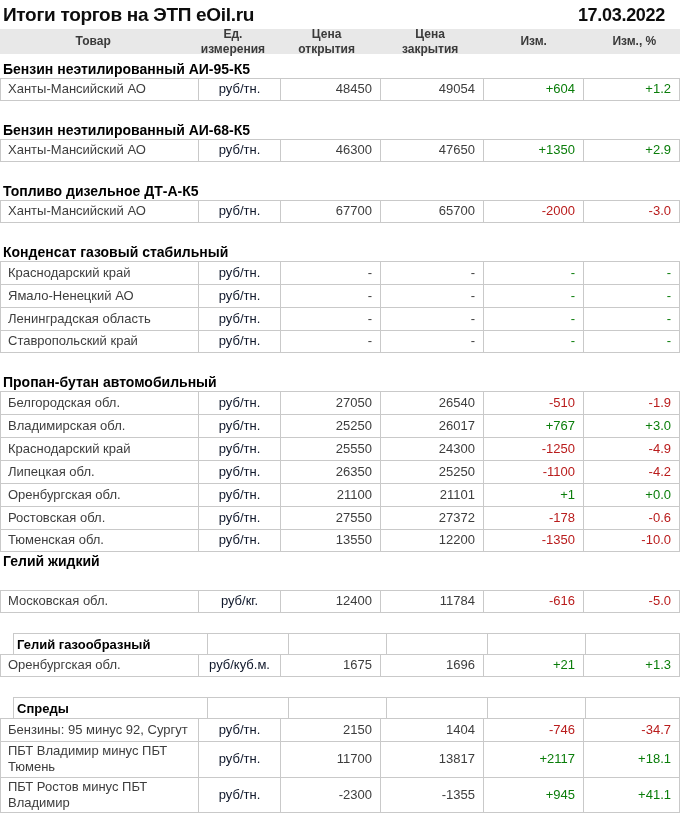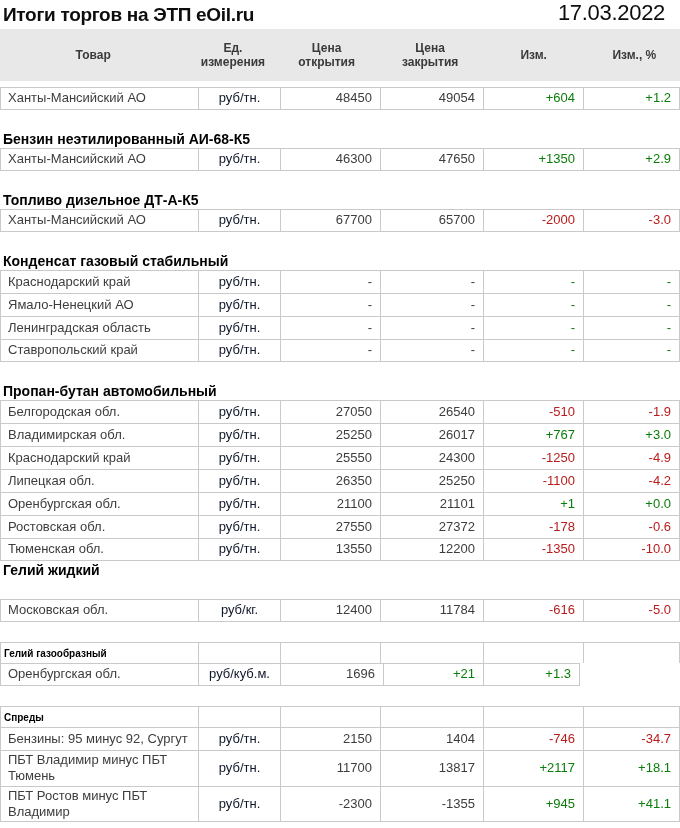--- a/index.html
+++ b/index.html
@@ -7,44 +7,44 @@
   .page {
     width:680px; height:828px; background:#fff; overflow:hidden;
     font-family:"Liberation Sans","DejaVu Sans",sans-serif; color:#3d3d3d;
     position:relative;
   }
   .titlebar {
     height:29px; display:flex; justify-content:space-between; align-items:flex-end;
     padding:1px 15px 3px 3px;
   }
   .title { font-size:19px; font-weight:bold; color:#0d0d0d; letter-spacing:-0.3px; }
-  .date  { font-size:22px; font-weight:normal; color:#0d0d0d; letter-spacing:-0.3px; }
+  .date  { font-size:18px; font-weight:bold; color:#0d0d0d; letter-spacing:-0.3px; }
 
   .row { display:flex; width:680px; }
   .c0{width:198px}.c1{width:82px}.c2{width:100px}.c3{width:103px}.c4{width:100px}.c5{width:97px}
 
-  .thead { height:52px; background:#e8e8e8; display:flex;gap:8px; }
+  .thead { height:25px; background:#e8e8e8; display:flex;gap:8px; }
   .thead .hcell {
     display:flex; align-items:center; justify-content:center; text-align:center;
     font-size:12px; font-weight:bold; color:#3a3a3a; white-space:pre-line; line-height:1.2;
   }
   .top-spacer { height:6px; }
 
   .sec-title {
     height:18px; display:flex; align-items:center; padding-left:3px;
     font-size:14px; font-weight:bold; color:#000;
   }
   .sec-cells { min-height:21px; }
   .sec-cells .cell {
     border-left:1px solid #c9c9c9; border-top:1px solid #c9c9c9;
     display:flex; align-items:flex-end;
   }
   .sec-cells .cell:last-child { border-right:1px solid #c9c9c9; }
   .sec-cells .sec-text {
-    font-size:10px; font-weight:bold; color:#000; padding-left:3px; align-items:center;
+    font-size:13px; font-weight:bold; color:#000; padding-left:3px; align-items:center;margin-left:13px;
   }
 
   .data-row { min-height:23px; }
   .data-row .cell {
     border-left:1px solid #c9c9c9; border-top:1px solid #c9c9c9;
     display:flex; align-items:center; font-size:13px; line-height:1.25;
   }
   .data-row .cell:last-child { border-right:1px solid #c9c9c9; }
   .data-row.last .cell { border-bottom:1px solid #c9c9c9; }
   .product { padding:1px 7px; color:#3d3d3d; }
@@ -69,20 +69,21 @@
 измерения</div>
       <div class="hcell c2">Цена
 открытия</div>
       <div class="hcell c3">Цена
 закрытия</div>
       <div class="hcell c4">Изм.</div>
       <div class="hcell c5">Изм., %</div>
     </div>
   <div class="top-spacer"></div>
   <div id="tbody">
+      <div class="sec-title">Бензин неэтилированный АИ-95-К5</div>
       <div class="row data-row last">
         <div class="cell c0 product">Ханты-Мансийский АО</div>
         <div class="cell c1 unit">руб/тн.</div>
         <div class="cell c2 num">48450</div>
         <div class="cell c3 num">49054</div>
         <div class="cell c4 num chg pos">+604</div>
         <div class="cell c5 num chg pos">+1.2</div>
       </div>
       <div class="gap" style="height: 20px;"></div>
       <div class="sec-title">Бензин неэтилированный АИ-68-К5</div>
@@ -211,20 +212,21 @@
         <div class="cell c0 sec-text">Гелий газообразный</div>
         <div class="cell c1"></div>
         <div class="cell c2"></div>
         <div class="cell c3"></div>
         <div class="cell c4"></div>
         <div class="cell c5"></div>
       </div>
       <div class="row data-row last">
         <div class="cell c0 product">Оренбургская обл.</div>
         <div class="cell c1 unit">руб/куб.м.</div>
+        <div class="cell c2 num">1675</div>
         <div class="cell c3 num">1696</div>
         <div class="cell c4 num chg pos">+21</div>
         <div class="cell c5 num chg pos">+1.3</div>
       </div>
       <div class="gap" style="height: 20px;"></div>
       <div class="row sec-cells">
         <div class="cell c0 sec-text">Спреды</div>
         <div class="cell c1"></div>
         <div class="cell c2"></div>
         <div class="cell c3"></div>

